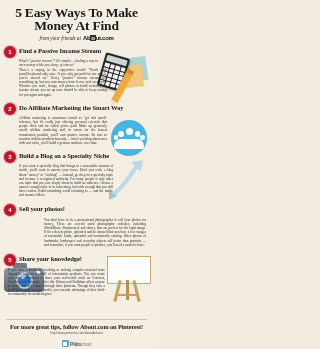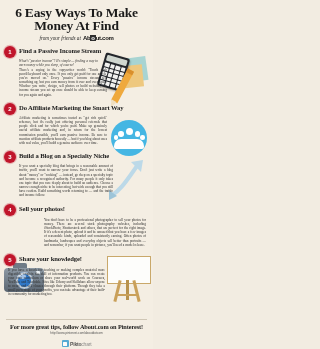--- a/index.html
+++ b/index.html
@@ -157,21 +157,21 @@
   .pikto .wm{font-size:5px;font-weight:bold;color:#3a3a3a;letter-spacing:-0.2px;}
   .pikto .wm span{font-weight:normal;color:#7a7a7a;}
 </style>
 </head>
 <body>
 
 <div class="page">
 
   <div class="header">
     <div class="title">
-      <span>6 Easy Ways To Make</span>
+      <span>5 Easy Ways To Make</span>
       <span class="l2">Money At Find</span>
     </div>
     <div class="subtitle">
       <span>from your friends at</span>
       <span class="brand"><span>Ab</span><span class="dot">o</span><span>ut.com</span></span>
     </div>
   </div>
 
   <div class="art art-calc">
     <div class="paper-a"></div>

